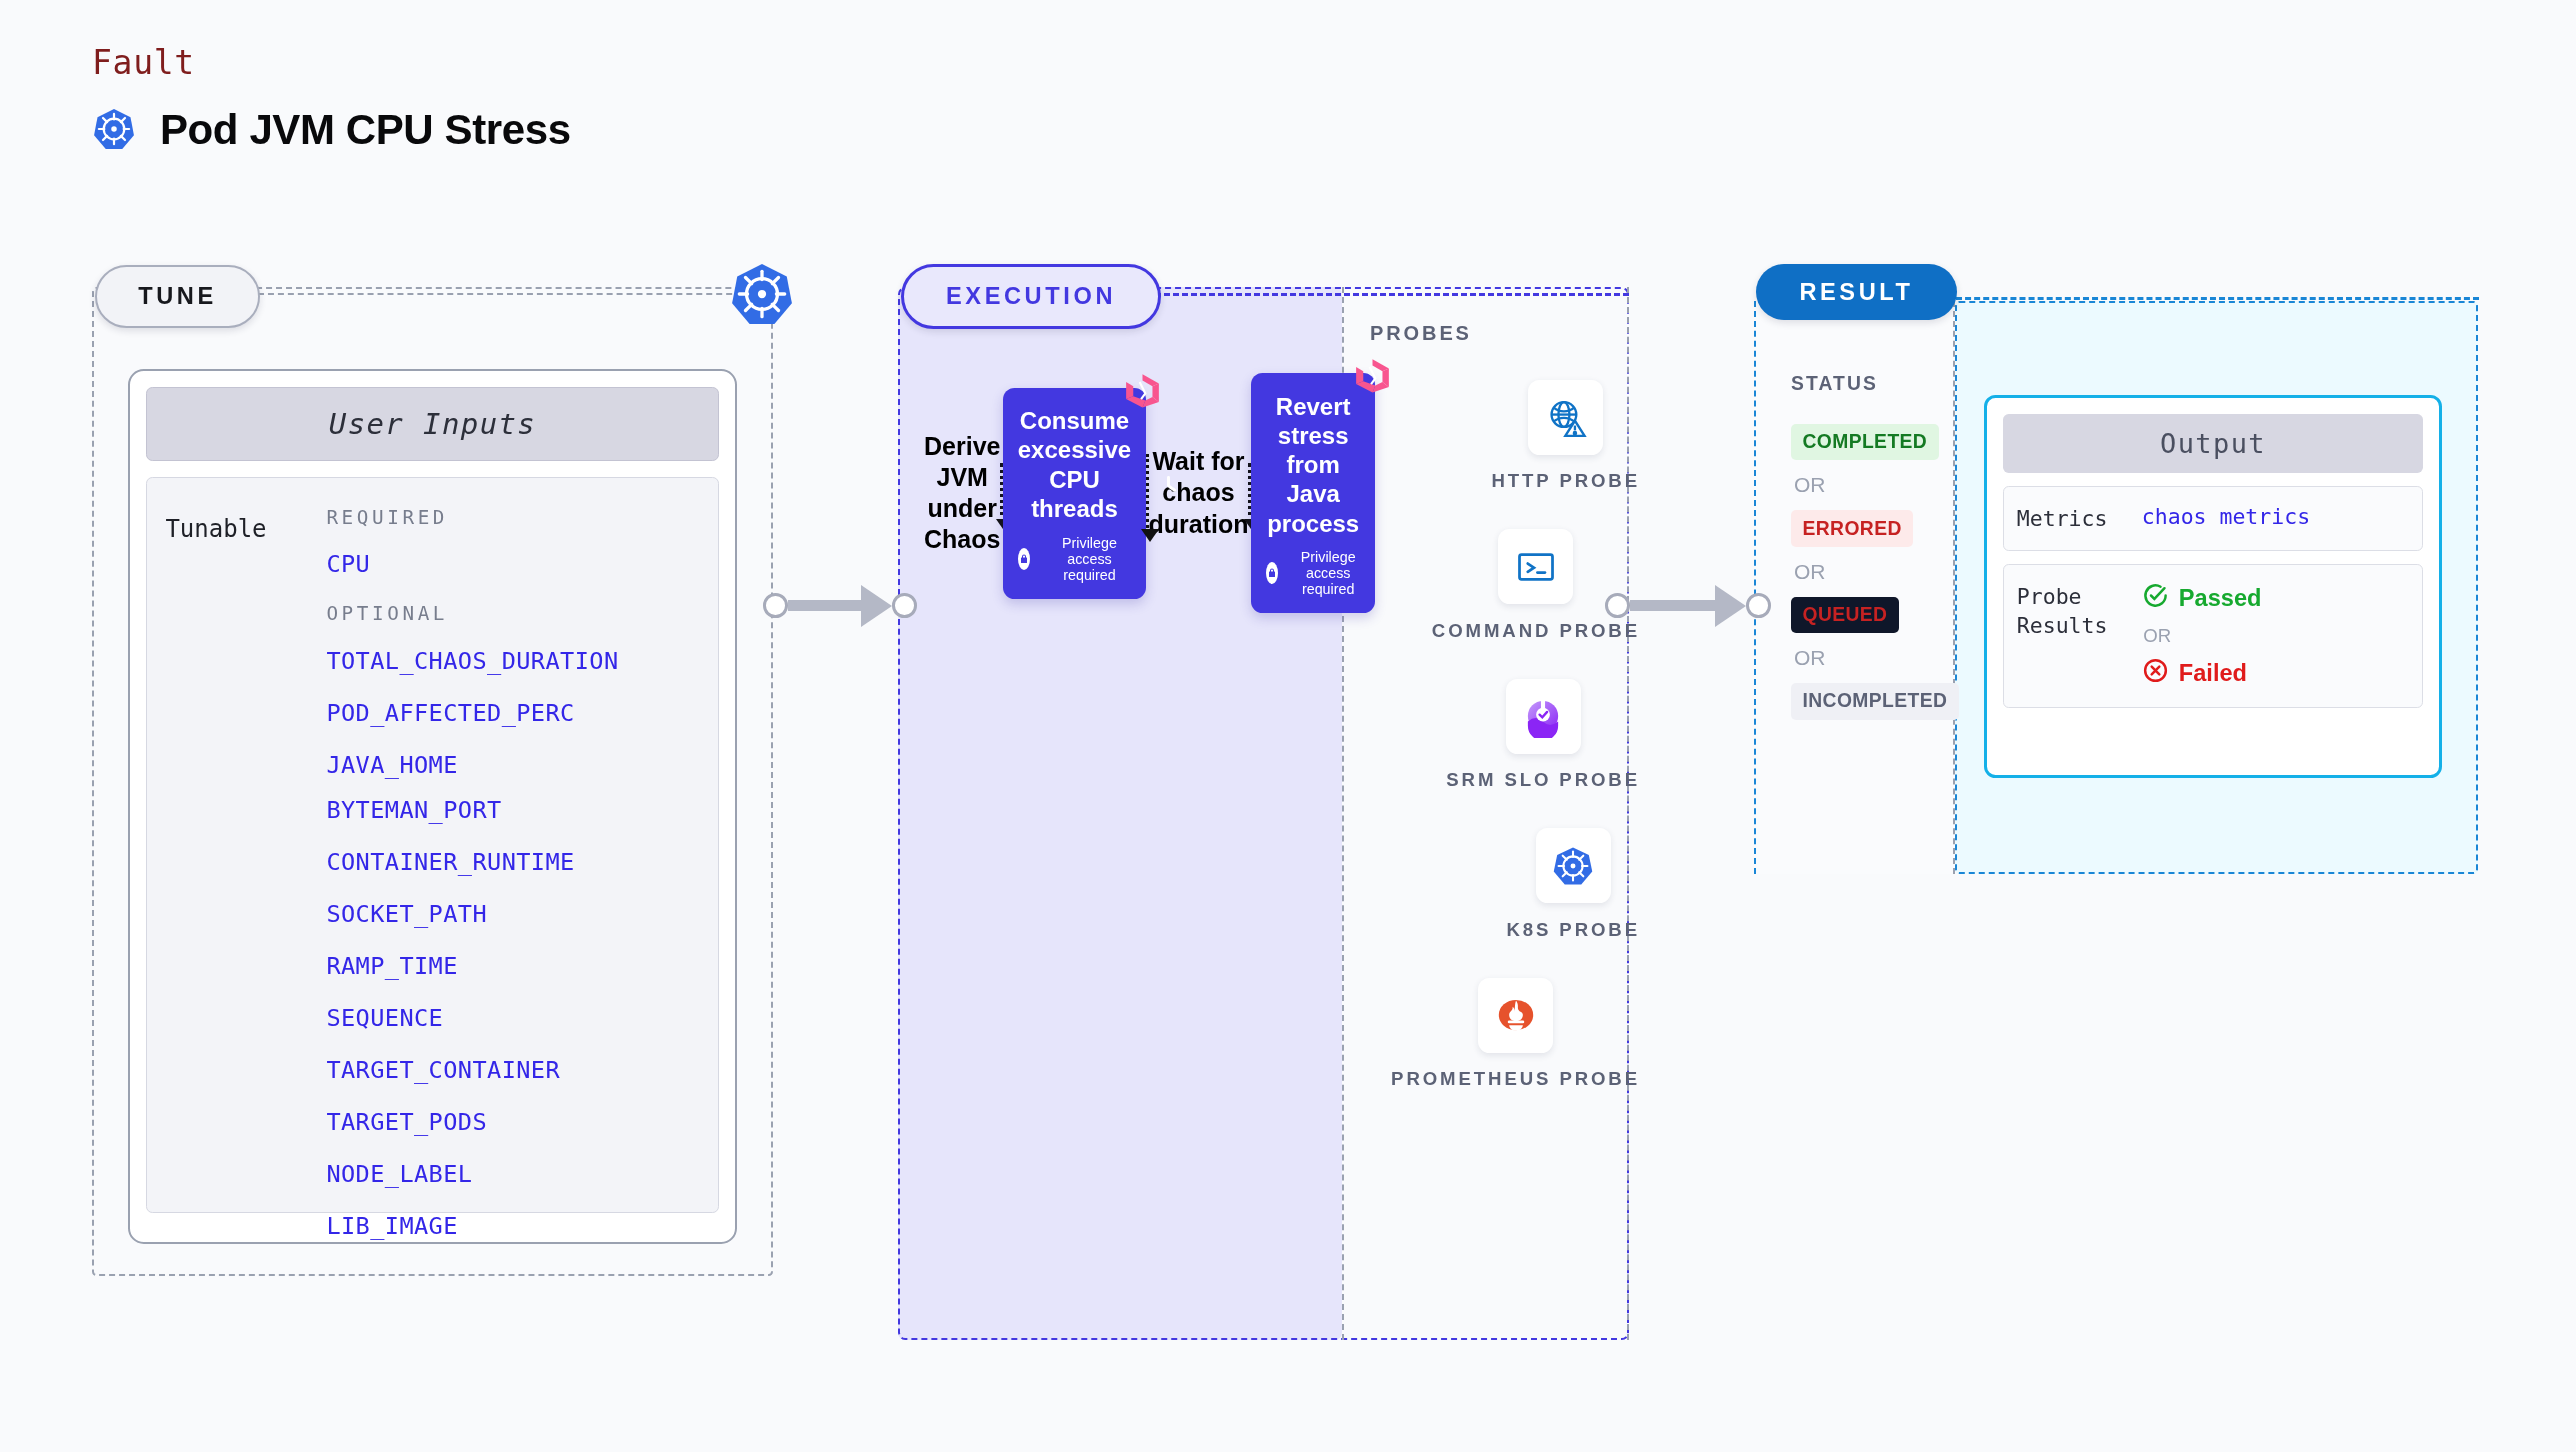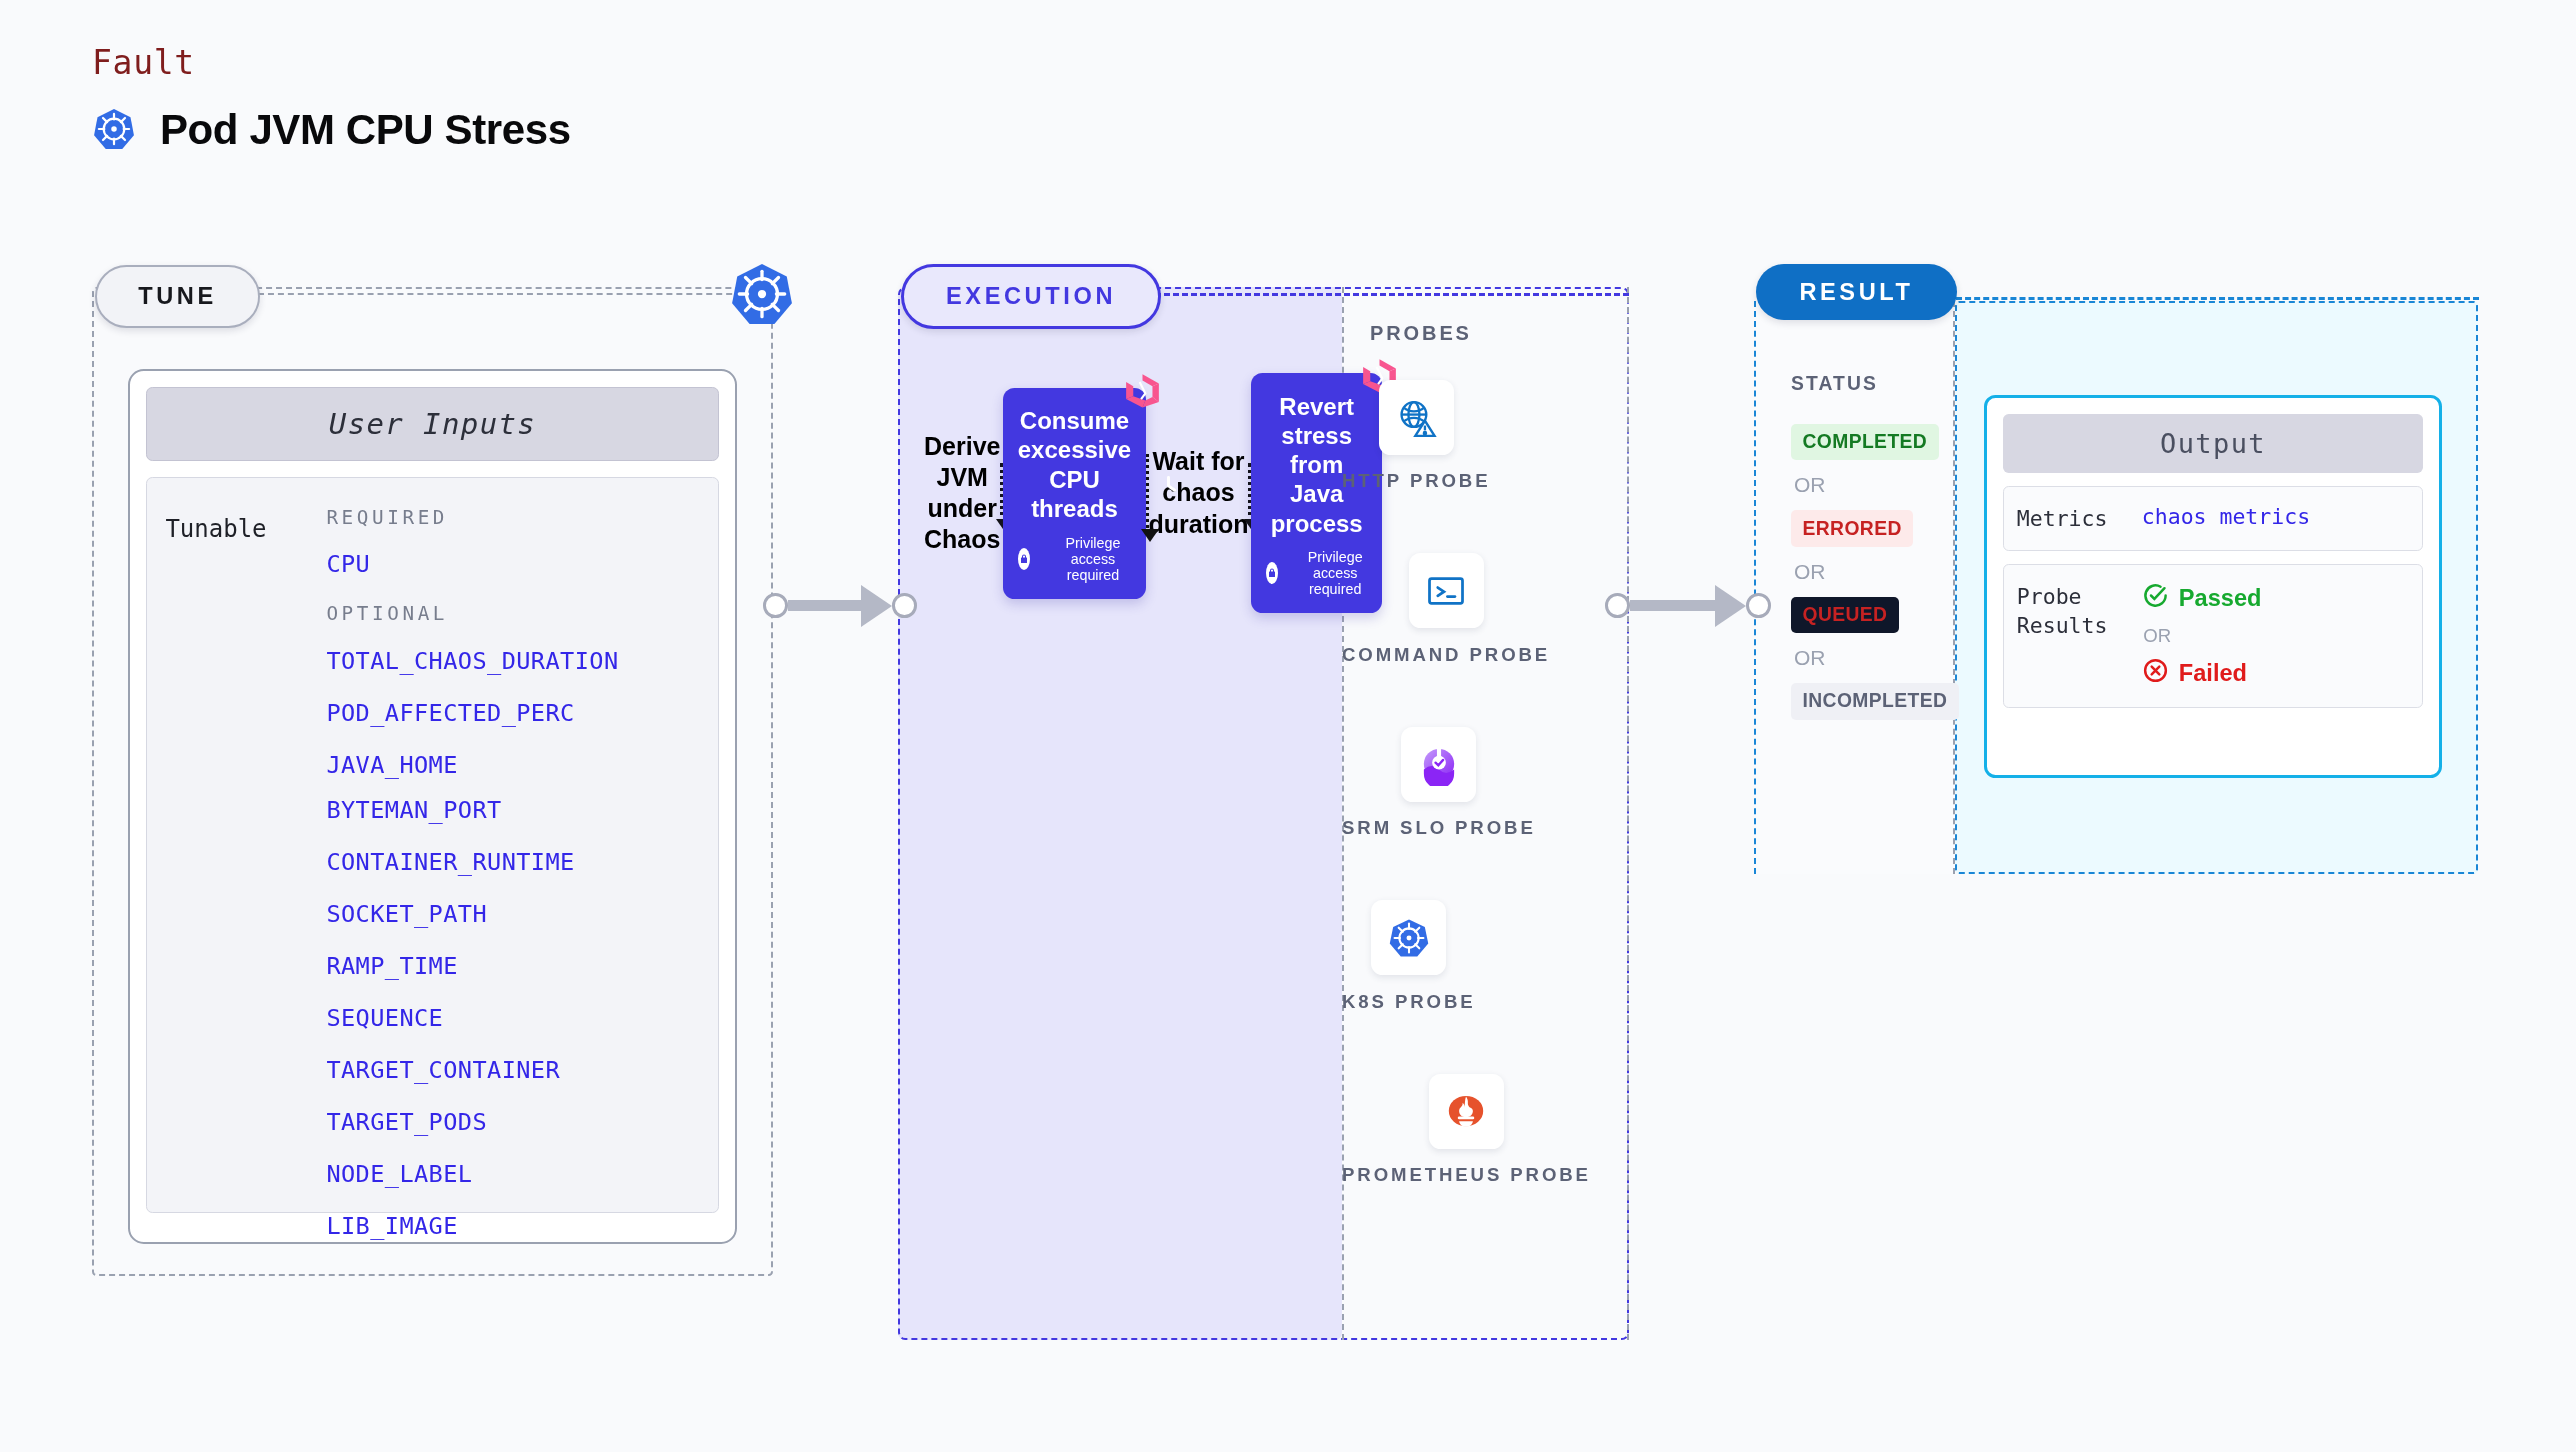--- a/index.html
+++ b/index.html
@@ -56,32 +56,32 @@
 
   
   #exec-flow{position:absolute;left:924px;top:373px;width:391px;z-index:5;display:flex;flex-direction:row;align-items:center;}
   .exec-text{font-size:25px;font-weight:bold;color:#000;text-align:center;line-height:1.25;}
   .dotted-arrow{width:2.9px;height:60px;border-left:3.6px dotted #111;position:relative;margin:10px 0;}
   .dotted-arrow::after{content:"";position:absolute;left:-7.9px;bottom:-9.3px;border-left:9.3px solid transparent;
     border-right:9.3px solid transparent;border-top:13px solid #111;}
   .purple-card{position:relative;width:258px;background:#4338e0;border-radius:11.5px;padding:18.6px 14.3px 15.8px;
     box-shadow:0 5px 11.5px rgba(60,50,170,.22);text-align:center;}
   .purple-card .card-title{color:#fff;font-size:24px;font-weight:bold;line-height:1.22;}
-  .priv{display:flex;align-items:center;justify-content:center;gap:25px;margin-top:11.5px;}
+  .priv{display:flex;align-items:center;justify-content:center;gap:18px;margin-top:11.5px;}
   .priv .lock{width:22px;height:22px;border-radius:50%;background:#fff;display:flex;align-items:center;justify-content:center;}
   .priv .lock svg{width:12px;height:12px;}
   .priv span{color:#fff;font-size:14.3px;}
   .corner-litmus{position:absolute;right:-15.8px;top:-15.8px;width:37px;height:37px;}
   .clock{width:39px;height:39px;border-radius:50%;background:#000;position:relative;margin-bottom:13px;}
   .clock::before{content:"";position:absolute;left:18.6px;top:8.6px;width:2.9px;height:11.5px;background:#fff;border-radius:1.4px;}
   .clock::after{content:"";position:absolute;left:18.6px;top:18.6px;width:2.9px;height:9.3px;background:#fff;border-radius:1.4px;transform:rotate(-55deg);transform-origin:top center;}
 
   
   #probes-title{position:absolute;left:1370px;top:322px;font-size:20px;font-weight:bold;color:#5c6276;letter-spacing:2.9px;z-index:5;}
-  #probes-list{position:absolute;left:1342px;top:380px;width:298px;z-index:5;display:flex;flex-direction:column;align-items:flex-start;gap:60px;}
+  #probes-list{position:absolute;left:1342px;top:380px;width:298px;z-index:5;display:flex;flex-direction:column;align-items:flex-end;gap:36px;}
   .probe{display:flex;flex-direction:column;align-items:center;}
   .probe-icon{width:75px;height:75px;background:#fff;border-radius:11.5px;box-shadow:0 2.1px 6.4px rgba(40,50,80,.10);
     display:flex;align-items:center;justify-content:center;}
   .probe-icon svg{width:44px;height:44px;}
   .probe-label{margin-top:14.3px;font-size:18.6px;color:#5c6276;font-weight:bold;letter-spacing:2.9px;text-align:center;line-height:1.3;}
 
   
   #status-col{position:absolute;left:1791px;top:373px;width:165px;z-index:5;}
   #status-title{font-size:19.3px;font-weight:bold;color:#5c6276;letter-spacing:2.1px;margin-bottom:29px;}
   .status-badge{display:inline-block;border-radius:5px;padding:7.2px 11.5px;font-size:19.3px;font-weight:bold;letter-spacing:0.4px;}

